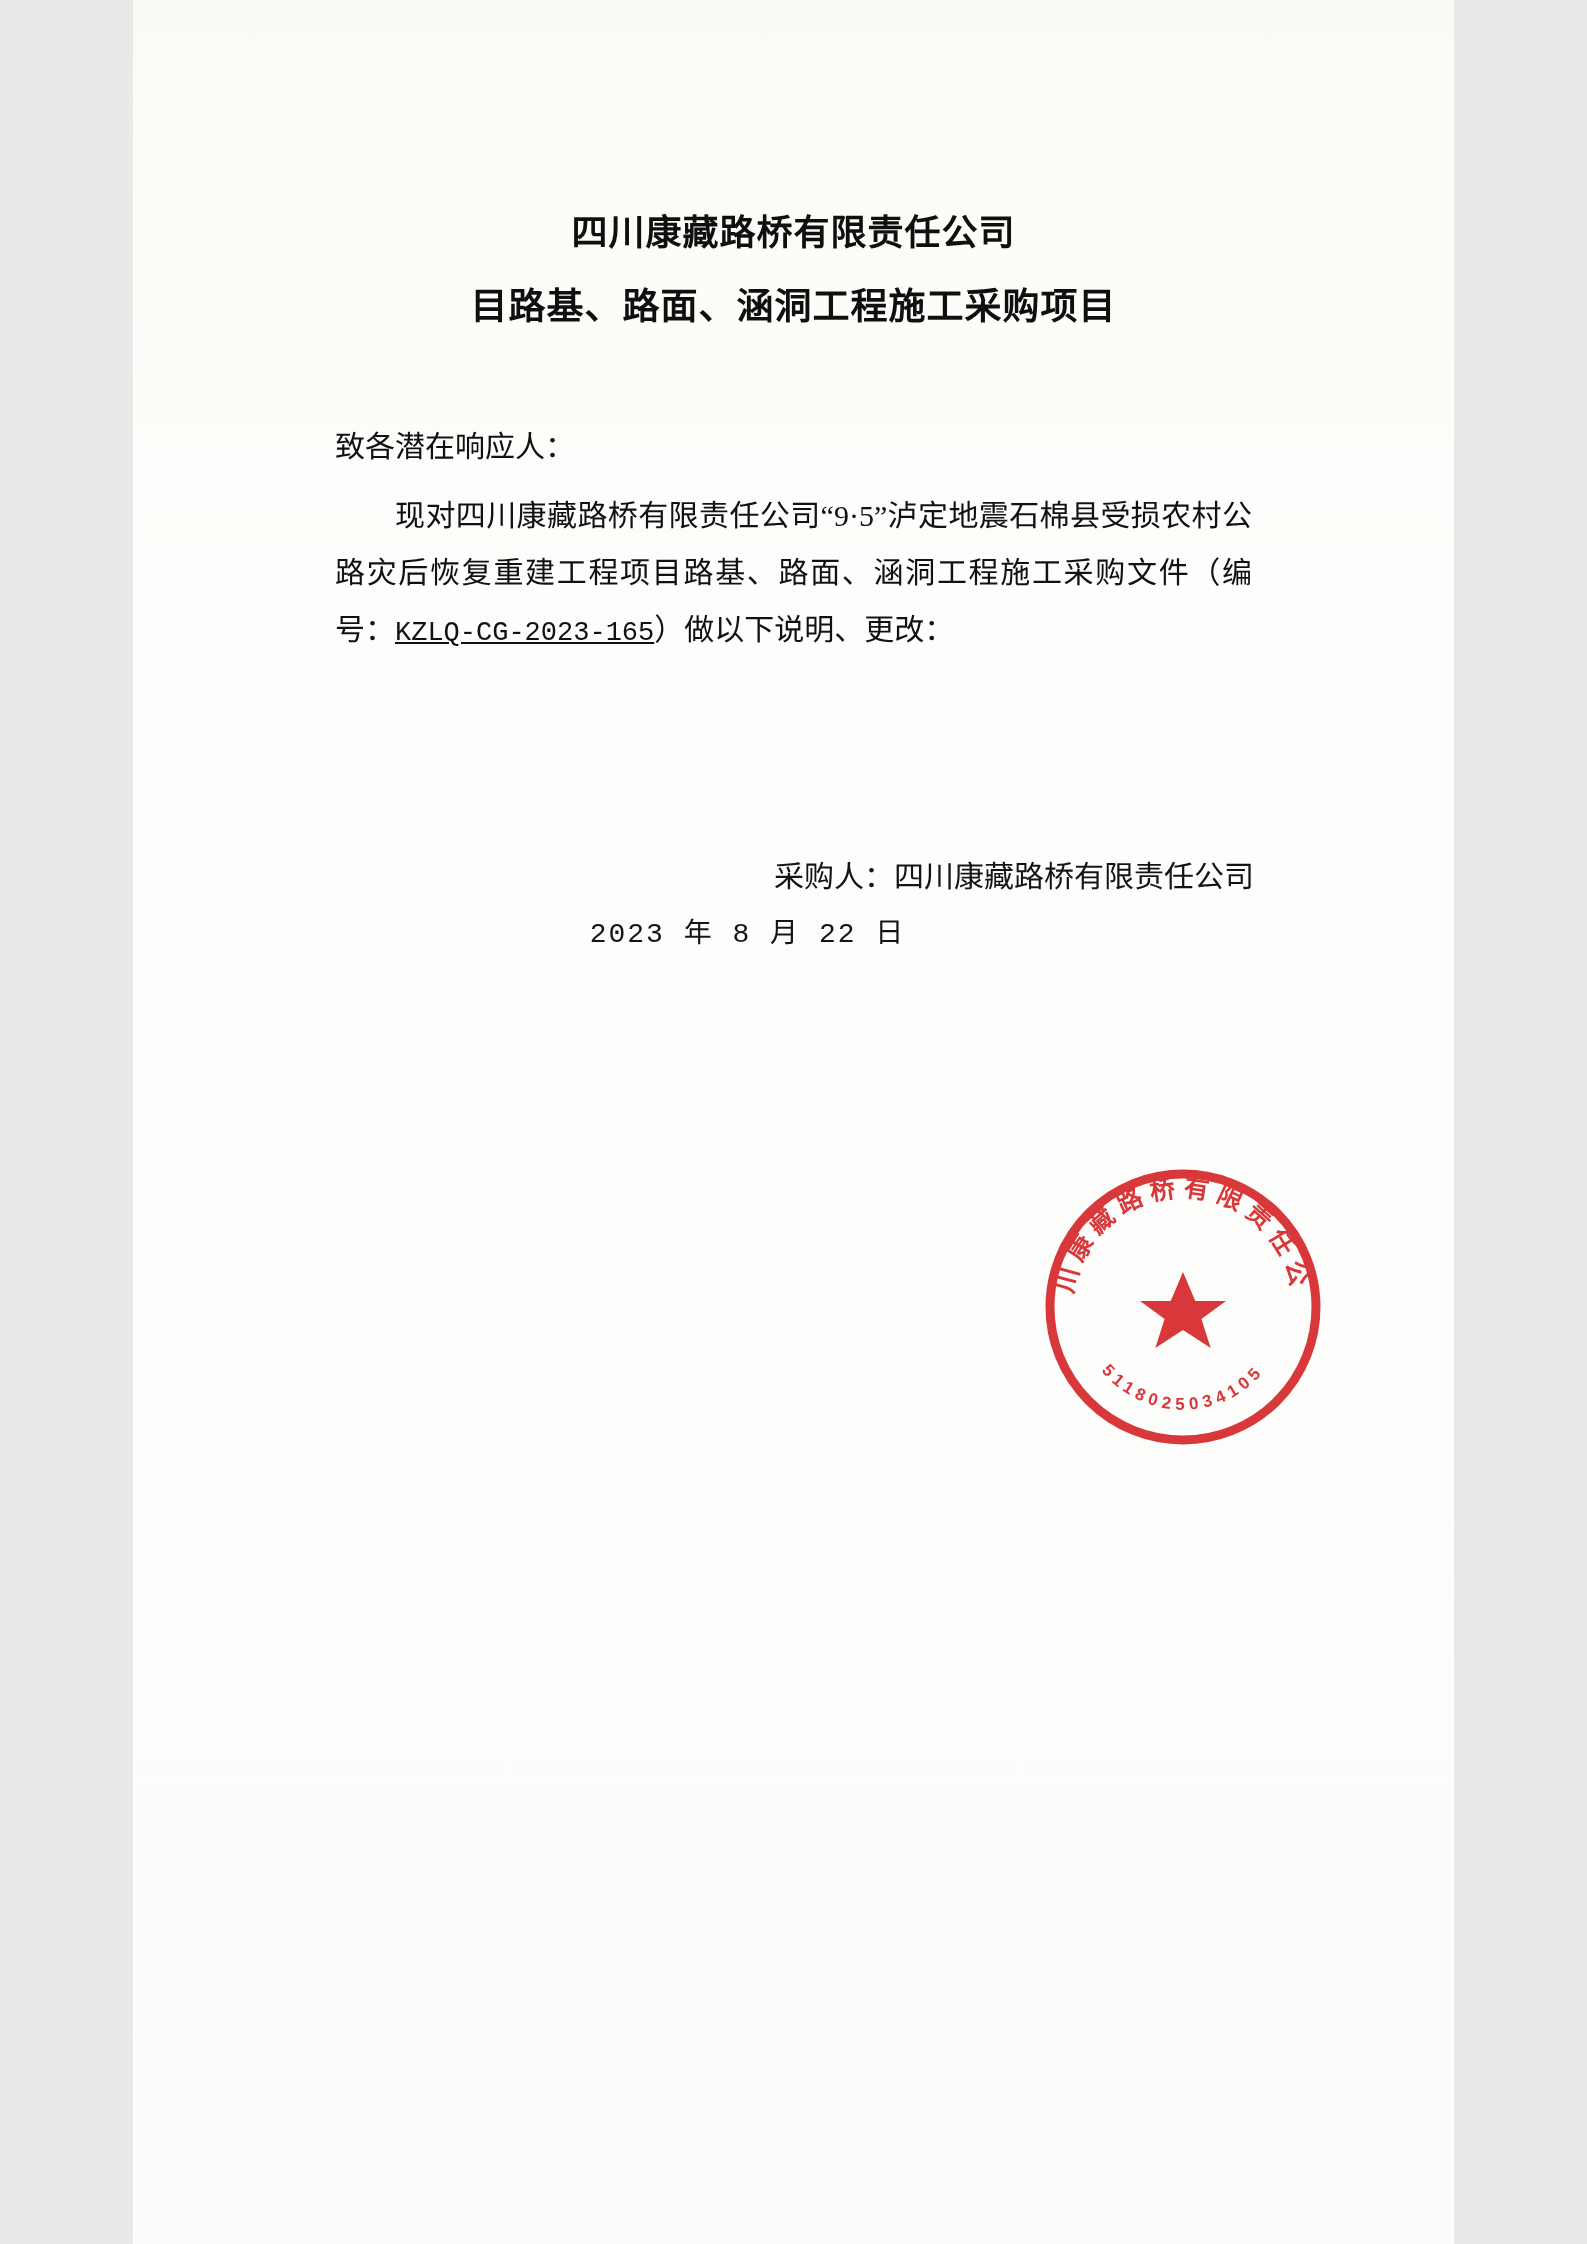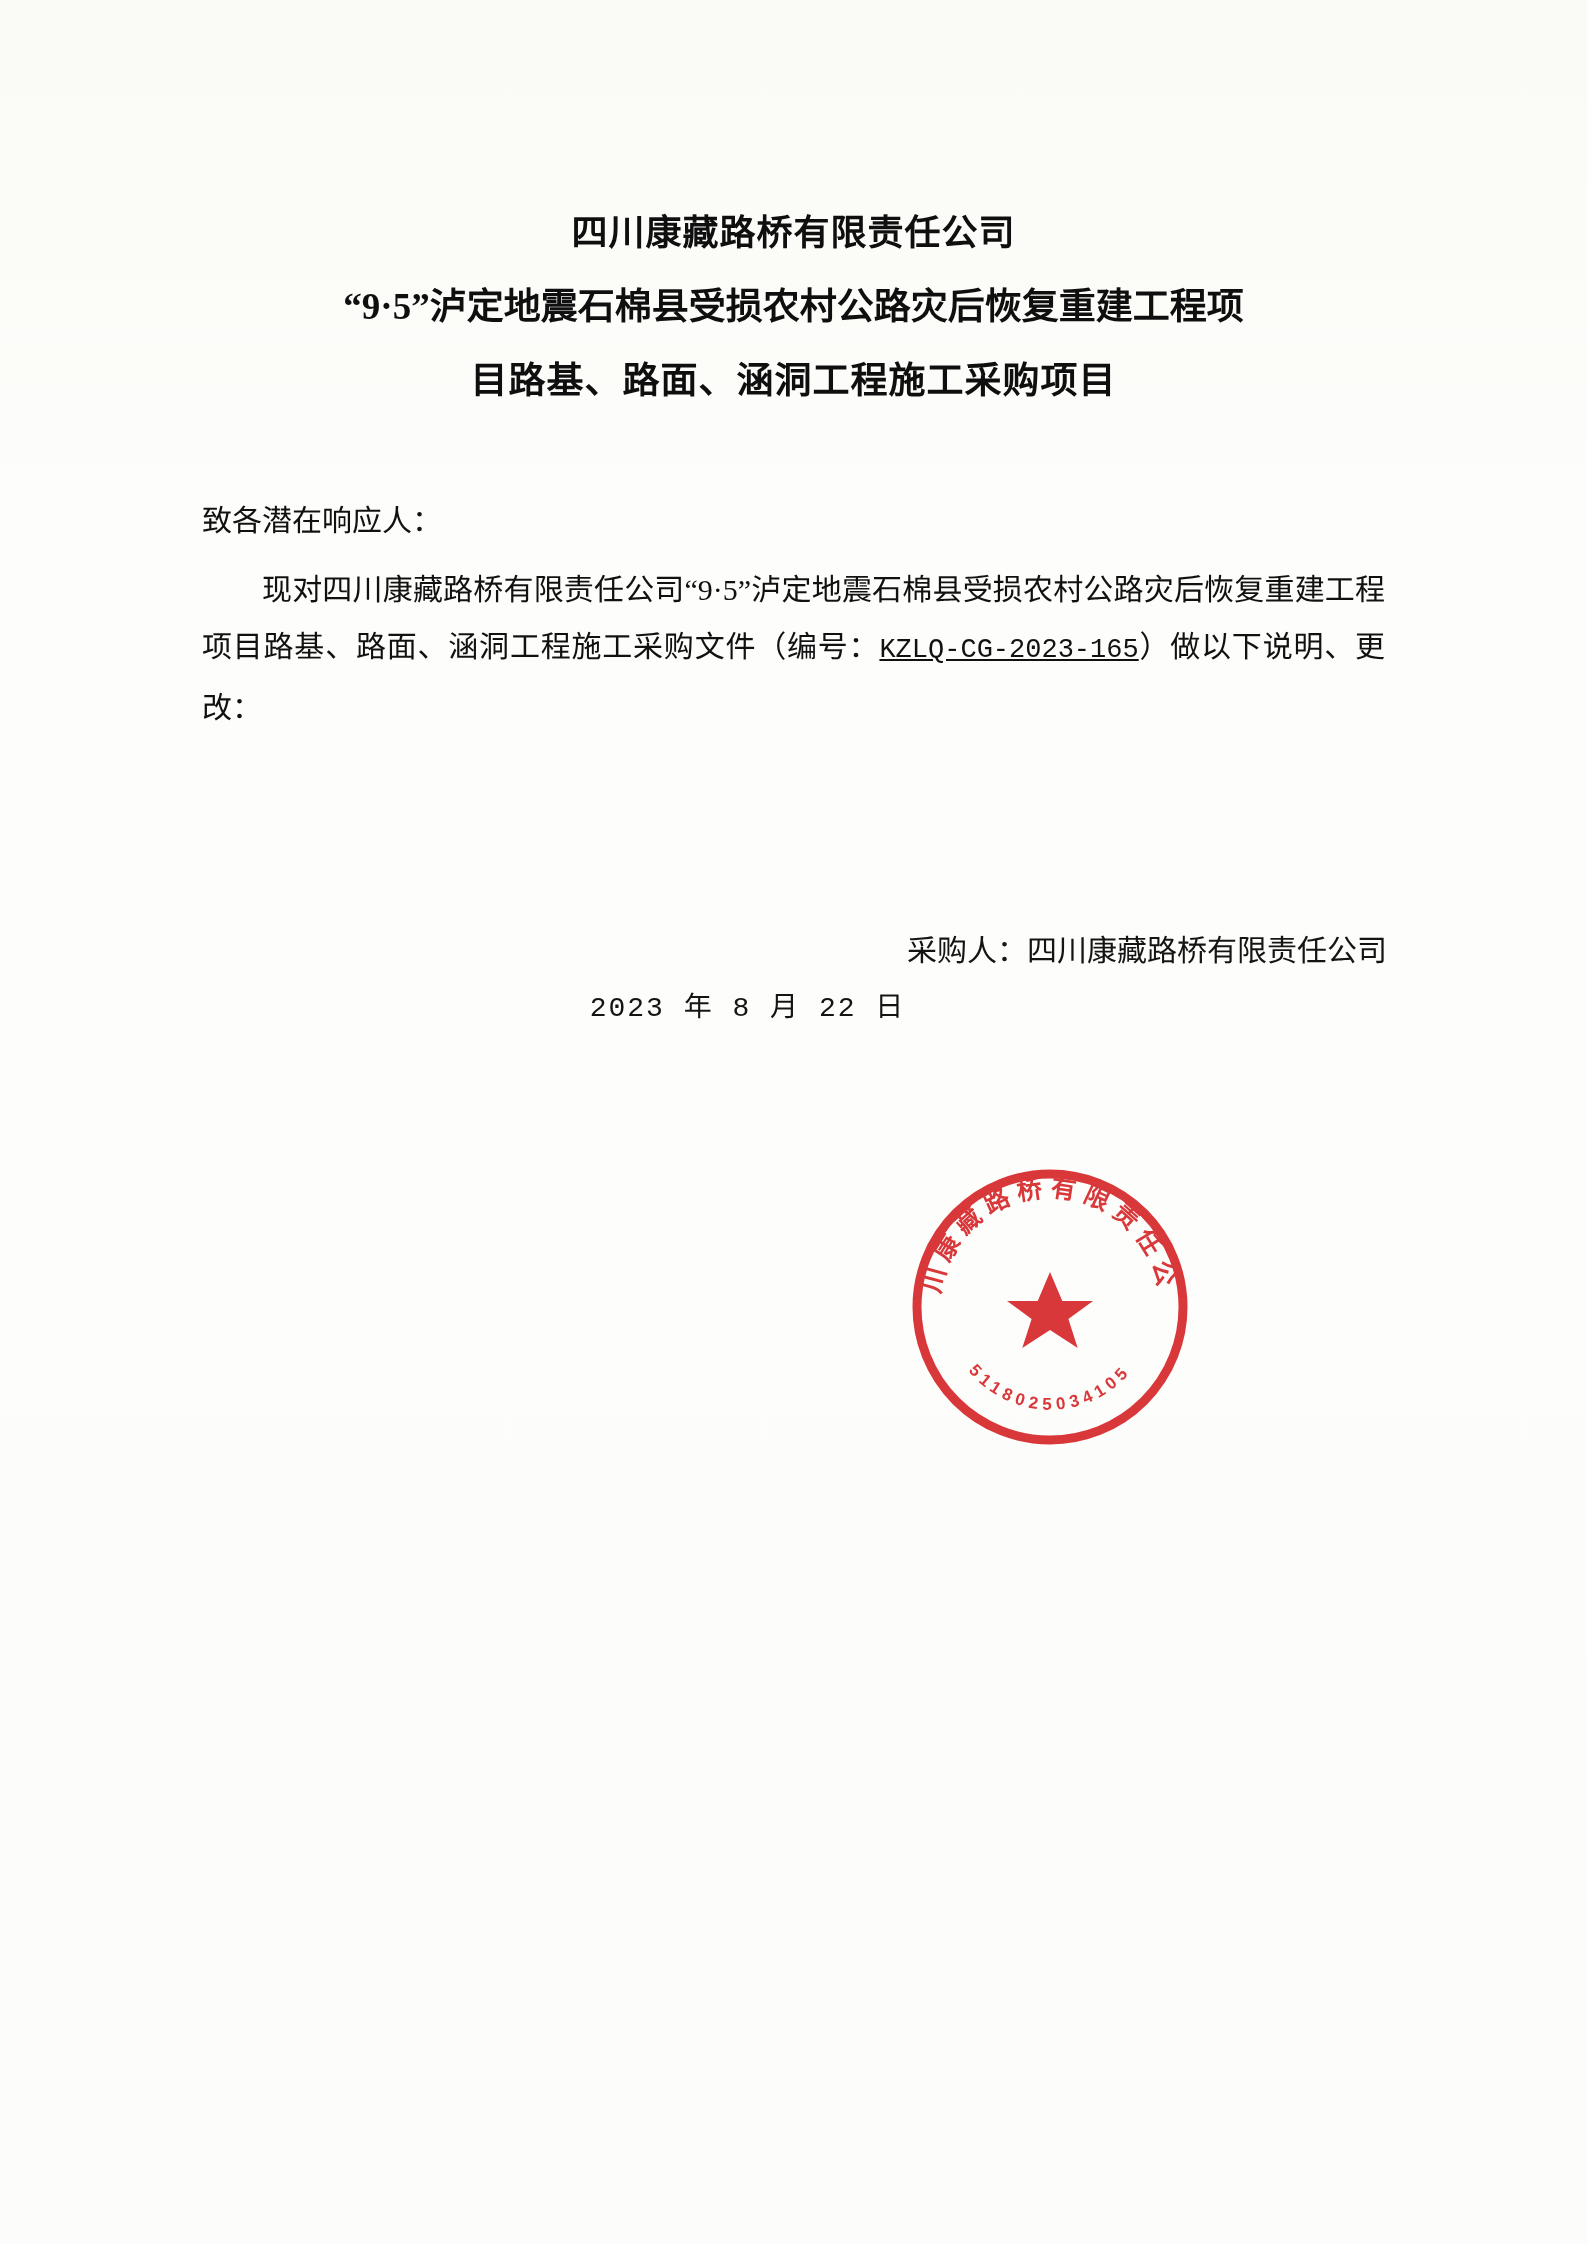--- a/index.html
+++ b/index.html
@@ -3,21 +3,21 @@
 <meta charset="utf-8">
 <title>补遗书（一）</title>
 <style>
   html, body {
     margin: 0;
     padding: 0;
     background: #e9e9e9;
   }
   .page {
     position: relative;
-    width: 1587px;
+    width: 1321px;
     height: 2244px;
     margin: 0 auto;
     background: #fdfdfb;
     overflow: hidden;
     font-family: "Liberation Serif", "DejaVu Serif", serif;
     color: #141414;
   }
   
   .page::before {
     content: "";
@@ -108,21 +108,20 @@
 </style>
 </head>
 <body>
 
 <div class="page">
 
   <div class="content">
 
     <div class="title-block">
       <div class="title-line t1">四川康藏路桥有限责任公司</div>
-      <div class="title-line t2">“9·5”泸定地震石棉县受损农村公路灾后恢复重建工程项</div>
       <div class="title-line t3">目路基、路面、涵洞工程施工采购项目</div>
     </div>
 
     <div class="body-block">
 
       <p class="p">致各潜在响应人：</p>
 
       <p class="p indent">
         <span>现对四川康藏路桥有限责任公司“9·5”泸定地震石棉县受损农村公路灾后</span><span>恢复重建工程项目路基、路面、涵洞工程施工采购文件（编号：</span><span class="mono-seg">KZLQ-CG-2023-165</span><span>）</span><span>做以下说明、更改：</span>
       </p>

